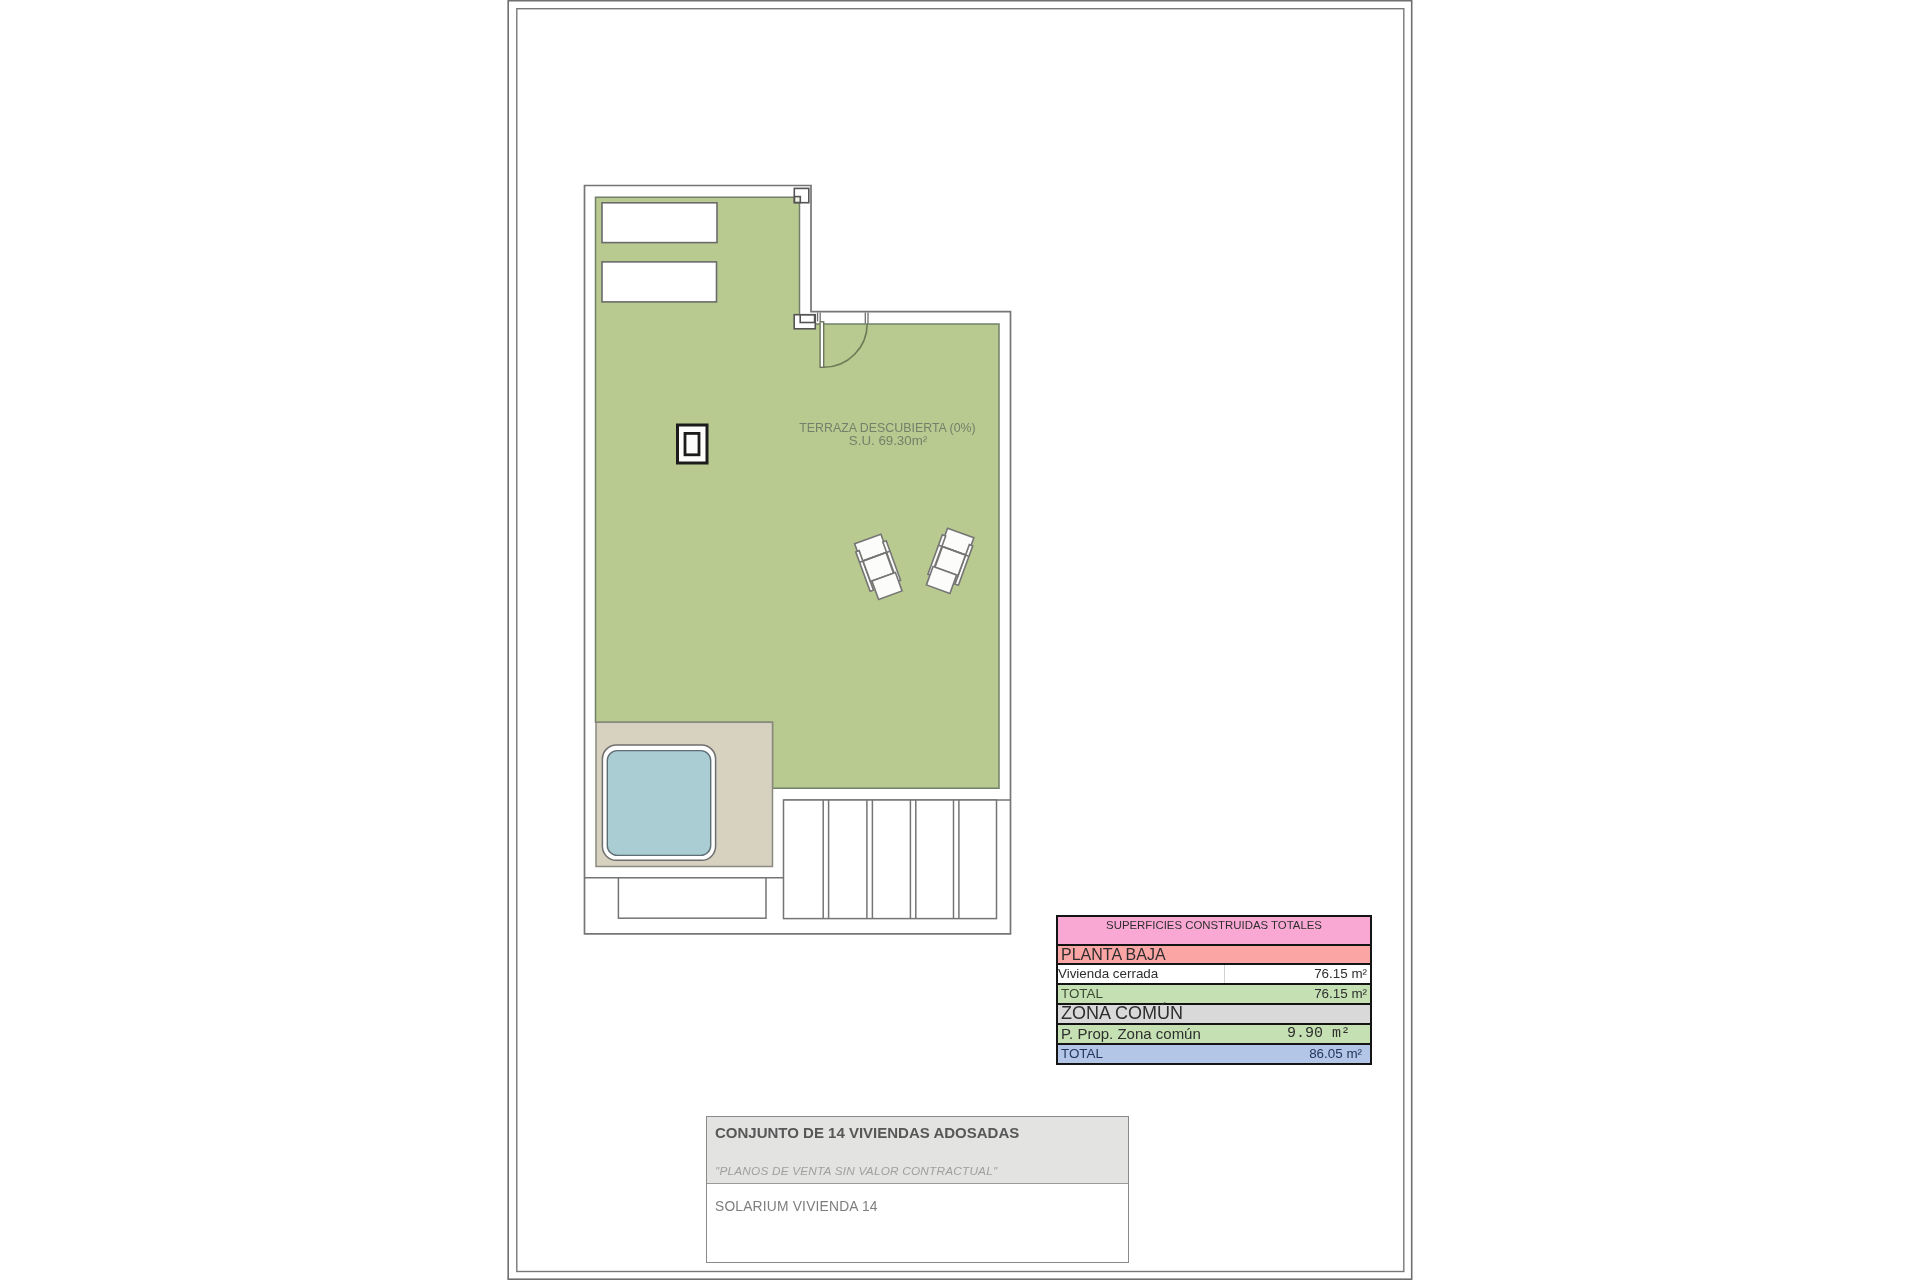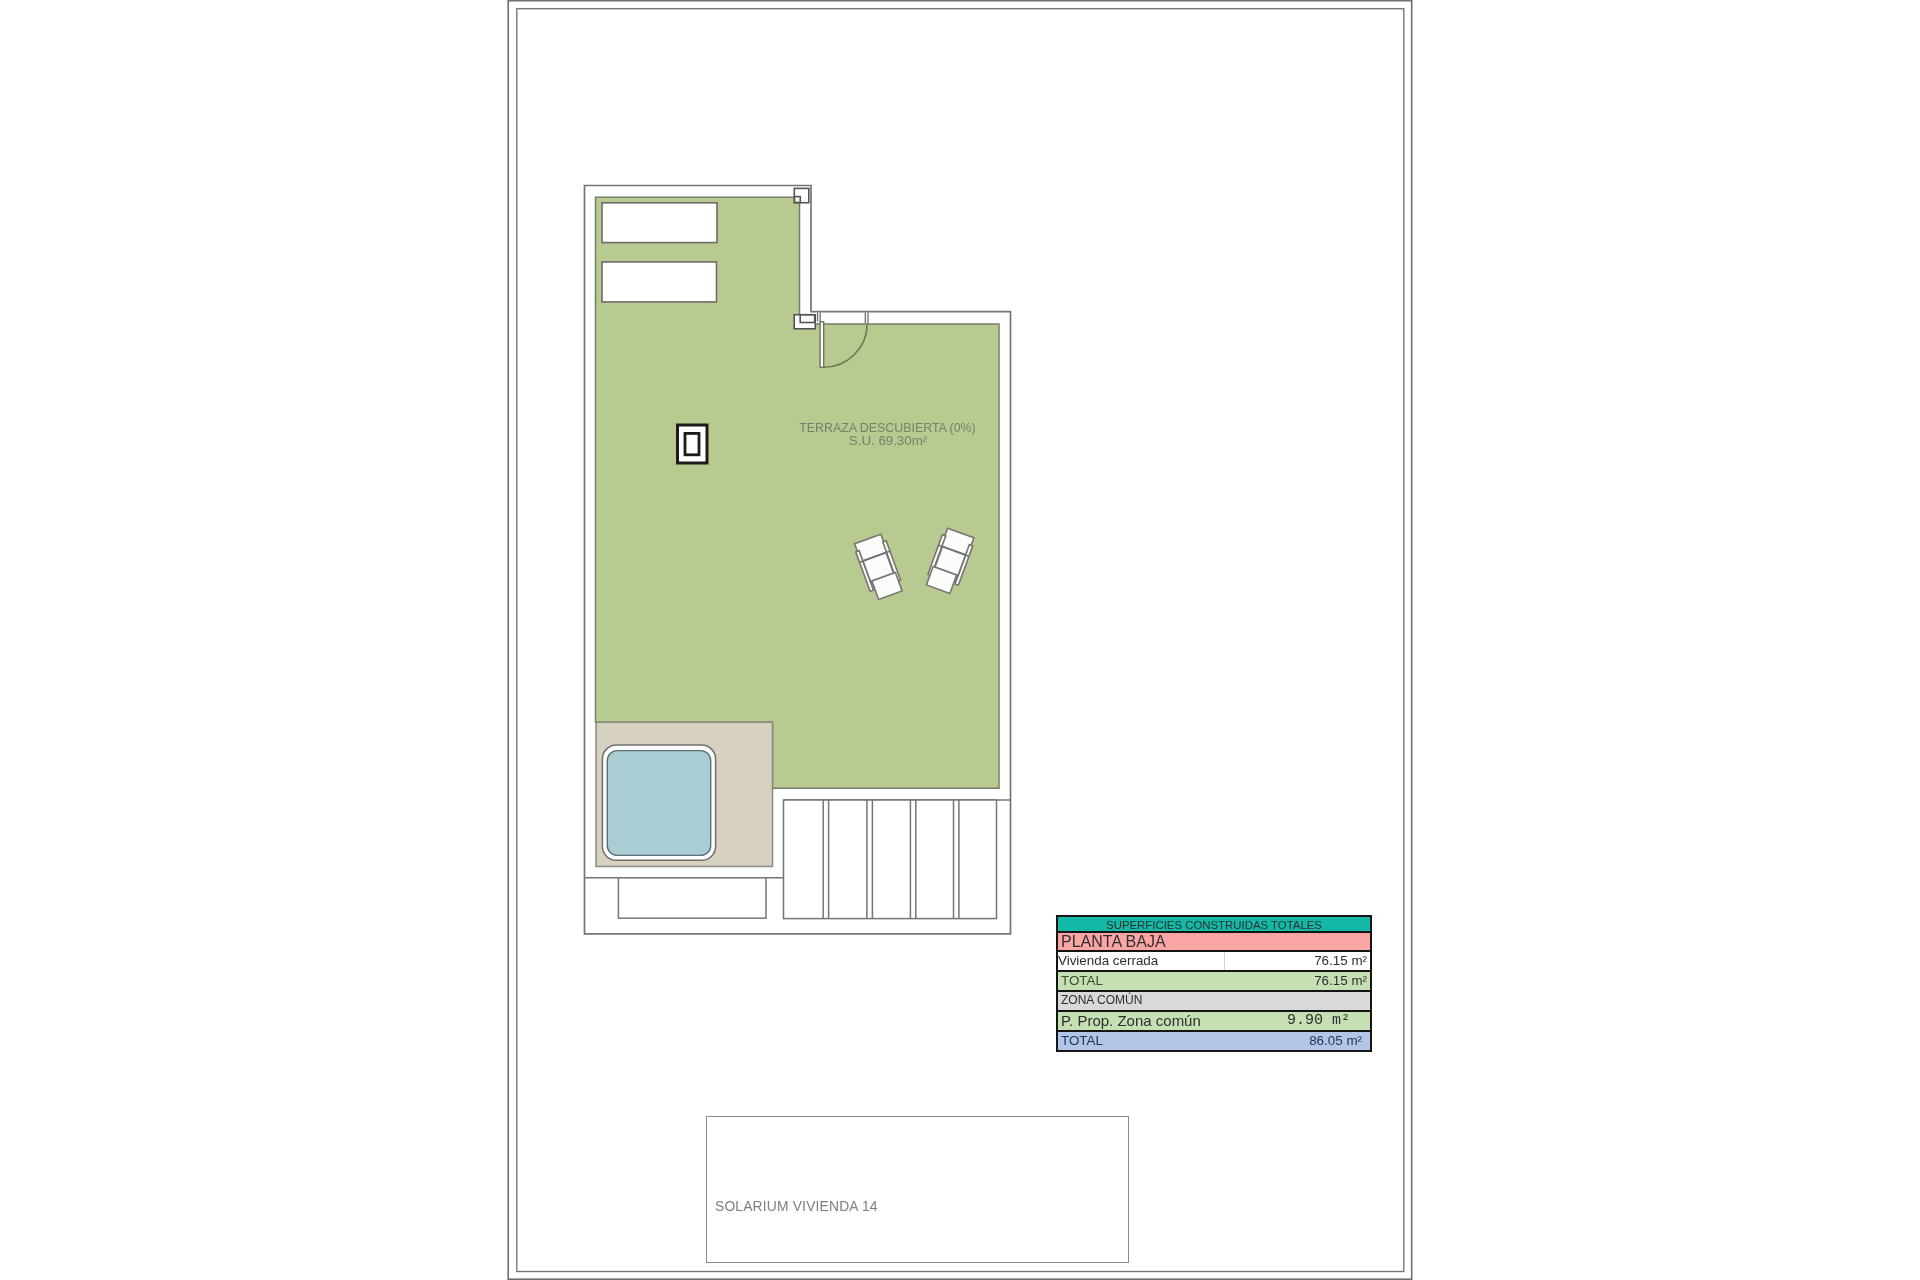--- a/index.html
+++ b/index.html
@@ -88,32 +88,38 @@
 <line x1="-16" y1="-11" x2="16" y2="-11"></line>
 </g>
 
 <text x="887.5" y="431.5" font-size="12.4" fill="#74816a" text-anchor="middle">TERRAZA DESCUBIERTA (0%)</text>
 
 <text x="888" y="445" font-size="13.3" fill="#74816a" text-anchor="middle">S.U. 69.30m²</text>
 </svg>
 
 <div class="abs" id="tblwrap" style="left:1056px;top:914.5px;width:312px;border:2px solid #141414;background:#141414;font-size:14.5px;color:#2e2e2e;">
 
-<div style="height:14px;background:#14b8a6;text-align:center;font-size:11.4px;line-height:17.9px;color:#2e2e2e;">SUPERFICIES CONSTRUIDAS TOTALES</div>
+<div style="height:27px;background:#f9a8d4;text-align:center;font-size:11.4px;line-height:17.9px;color:#2e2e2e;">SUPERFICIES CONSTRUIDAS TOTALES</div>
 
 <div style="height:17.9px;line-height:17.9px;background:#fca5a5;border-top:2.5px solid #141414;padding-left:3px;font-size:16px;">PLANTA BAJA</div>
 
 <div style="height:17.9px;line-height:17.9px;background:#ffffff;border-top:2.5px solid #141414;padding-left:0;font-size:13.4px;position:relative;"><span style="position:absolute;left:166px;top:0;width:1px;height:100%;background:#d0d0d0;"></span>Vivienda cerrada<span style="float:right;padding-right:3px;">76.15 m²</span></div>
 
 <div style="height:17.9px;line-height:17.9px;background:#c5e0b3;border-top:2.5px solid #141414;padding-left:3px;font-size:13.4px;color:#3a4a33;">TOTAL<span style="float:right;padding-right:3px;color:#2e2e2e;">76.15 m²</span></div>
 
-<div style="height:17.9px;line-height:17.9px;background:#d9d9d9;border-top:2.5px solid #141414;padding-left:3px;font-size:12px;">ZONA COMÚN</div>
+<div style="height:17.9px;line-height:17.9px;background:#d9d9d9;border-top:2.5px solid #141414;padding-left:3px;font-size:18px;">ZONA COMÚN</div>
 
 <div style="height:17.9px;line-height:17.9px;background:#c5e0b3;border-top:2.5px solid #141414;padding-left:3px;font-size:15px;">P. Prop. Zona común<span style="float:right;padding-right:20px;font-family:Liberation Mono, monospace;">9.90 m²</span></div>
 
 <div style="height:17.9px;line-height:17.9px;background:#b4c6e7;border-top:2.5px solid #141414;padding-left:3px;font-size:13.4px;color:#20365c;">TOTAL<span style="float:right;padding-right:8px;">86.05 m²</span></div>
 </div>
 
 <div class="abs" style="left:706px;top:1116px;width:421px;height:145px;border:1.5px solid #8a8a8a;background:#ffffff;">
 
+<div style="position:absolute;left:0;top:0;width:100%;height:66.3px;background:#e3e3e2;border-bottom:1px solid #9a9a9a;">
+
+<div style="position:absolute;left:8px;top:7px;font-size:15px;font-weight:bold;color:#575757;letter-spacing:0px;">CONJUNTO DE 14 VIVIENDAS ADOSADAS</div>
+
+<div style="position:absolute;left:8px;top:47px;font-size:11.8px;font-style:italic;color:#9f9f9f;letter-spacing:0.2px;">"PLANOS DE VENTA SIN VALOR CONTRACTUAL"</div>
+</div>
 
 <div style="position:absolute;left:8px;top:82px;font-size:13.8px;color:#7e7e7e;letter-spacing:0.2px;">SOLARIUM VIVIENDA 14</div>
 </div>
 
 </body></html>

